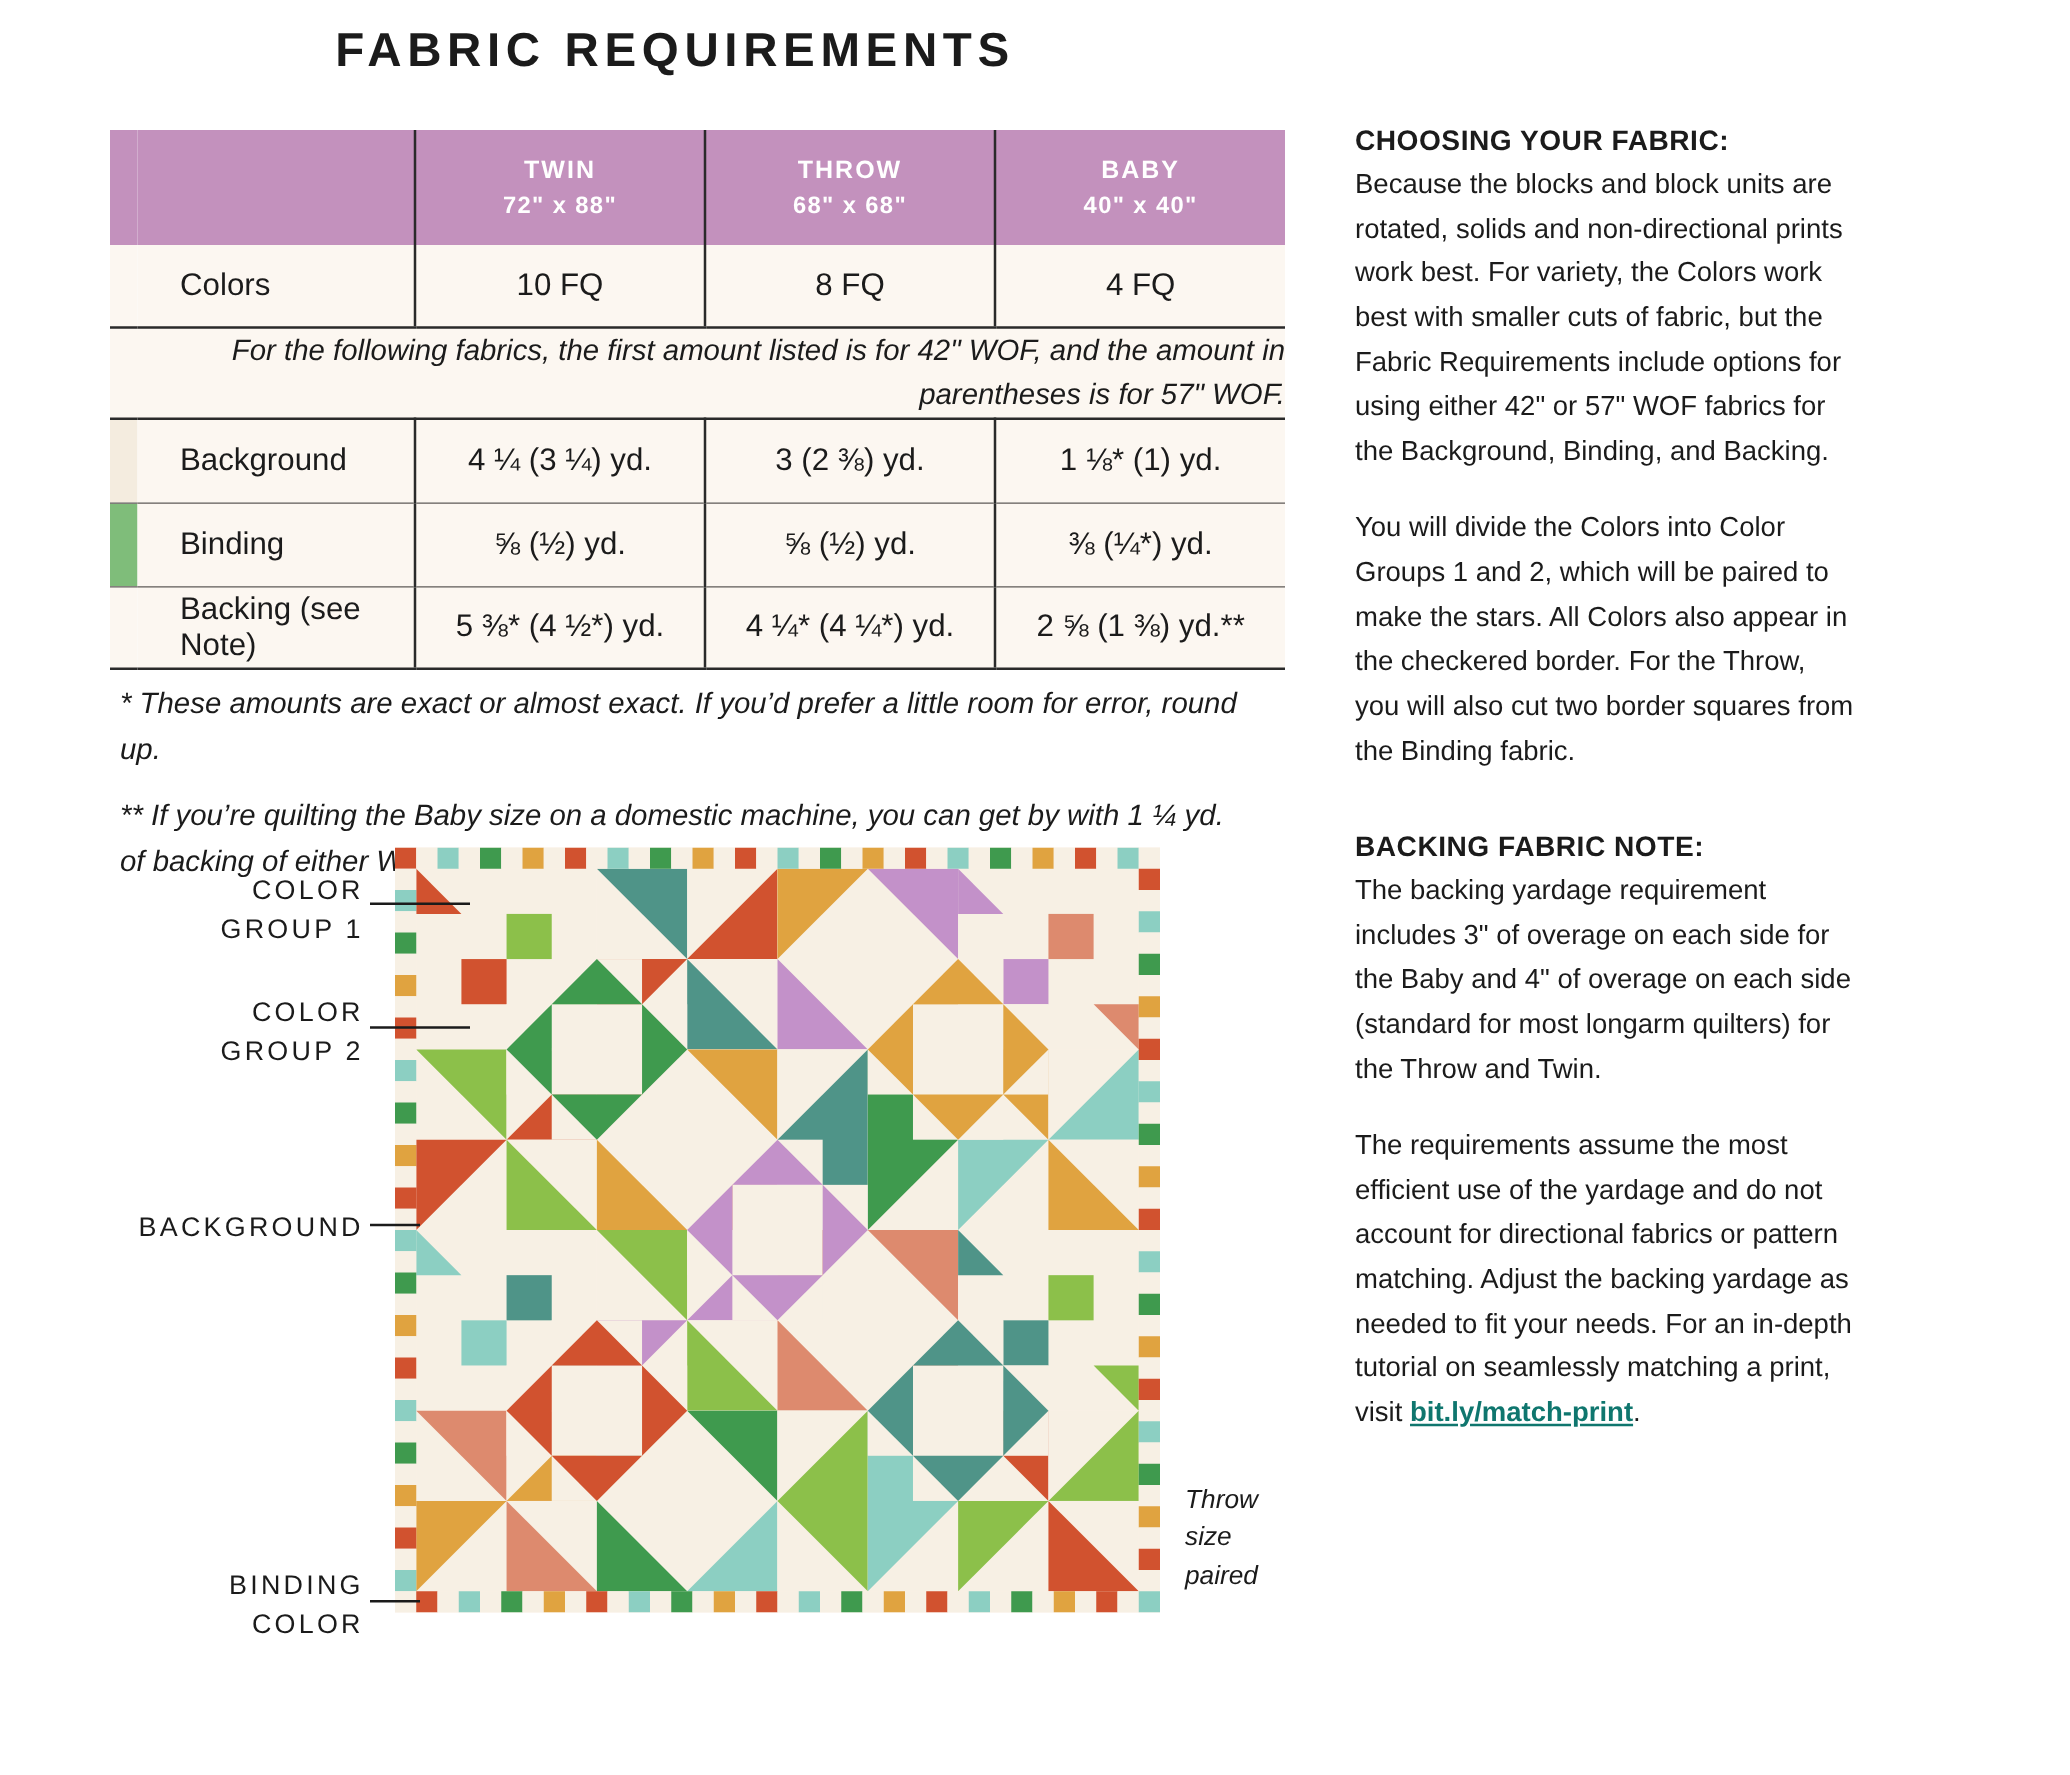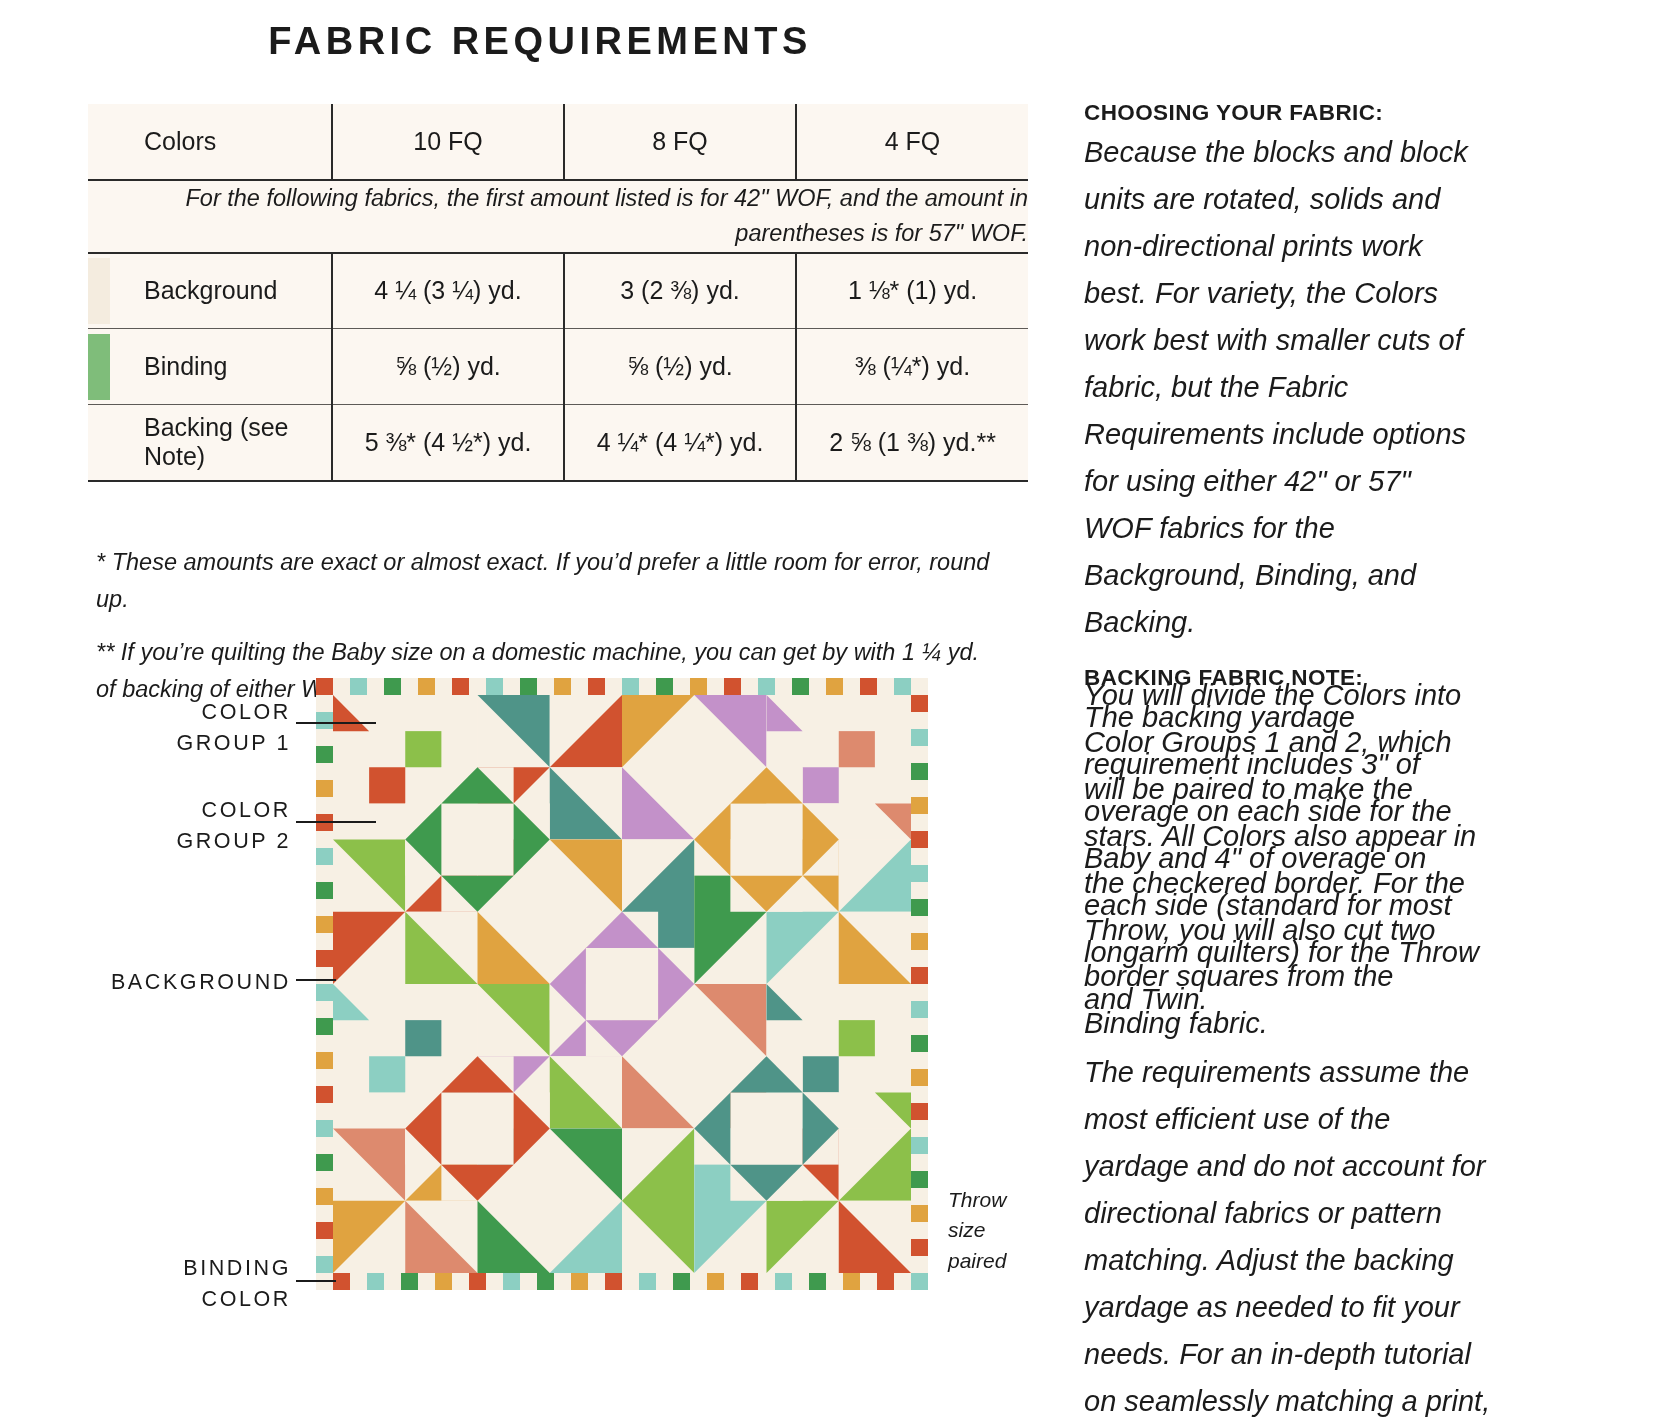--- a/index.html
+++ b/index.html
@@ -46,21 +46,21 @@
     letter-spacing:1.6px;
     height:92px;
     line-height:1.45;
     border-left:3px solid #ffffff;
   }
   .hdr-cell .sz{ font-size:19px; letter-spacing:1.1px; display:block; }
   .hdr-blank{ background:#c391bd; }
 
   .body-row td{
     background:#fcf7f1;
-    height:76px;
+    height:66px;
     font-size:25px;
     color:#1b1b1b;
   }
   .body-row td.lbl{
     padding-left:34px; text-align:left;
   }
   .body-row td.val{ text-align:center; }
 
   .vline{ border-left:2.5px solid #2a2a2a; }
   .rule-bot td{ border-bottom:2.5px solid #2a2a2a; }
@@ -88,21 +88,21 @@
 
   
   .side-col{
     position:absolute; left:1084px; top:100px; width:400px;
   }
   .side-head{
     font-weight:bold; font-size:22.5px; letter-spacing:0.4px;
     color:#1b1b1b; margin-bottom:3px;
   }
   .side-p{
-    font-style:italic; font-size:29px; line-height:1.62; color:#1b1b1b;
+    font-size:22px; line-height:1.62; color:#1b1b1b;
     margin:0 0 26px 0;
   }
   .side-block2{ position:absolute; left:1084px; top:665px; width:410px; }
   .lnk{ font-weight:bold; text-decoration:underline; color:#0f766e; }
 
   
   #quilt-holder{
     position:absolute; left:316px; top:678px;
     width:612px; height:612px;
     background:#fbf3e9;
@@ -130,20 +130,36 @@
 <div class="table-wrap">
   <table class="req">
     <colgroup>
       <col style="width:22px">
         <col style="width:222px">
       <col style="width:232px">
         <col style="width:232px">
         <col style="width:232px">
     </colgroup>
     <tbody>
+        <tr>
+      <td class="hdr-blank" style="background: rgb(195, 145, 189);"></td>
+      <td class="hdr-blank" style="background: rgb(195, 145, 189);"></td>
+      <th class="hdr-cell vline" style="background: rgb(195, 145, 189);">
+        <span>TWIN</span>
+        <span class="sz">72" x 88"</span>
+      </th>
+      <th class="hdr-cell vline" style="background: rgb(195, 145, 189);">
+        <span>THROW</span>
+        <span class="sz">68" x 68"</span>
+      </th>
+      <th class="hdr-cell vline" style="background: rgb(195, 145, 189);">
+        <span>BABY</span>
+        <span class="sz">40" x 40"</span>
+      </th>
+    </tr>
 
     <tr class="body-row rule-bot">
       <td class="swatch-cell"></td>
       <td class="lbl">Colors</td>
       <td class="val vline">10 FQ</td>
       <td class="val vline">8 FQ</td>
       <td class="val vline">4 FQ</td>
     </tr>
 
     <tr class="note-row rule-bot">

